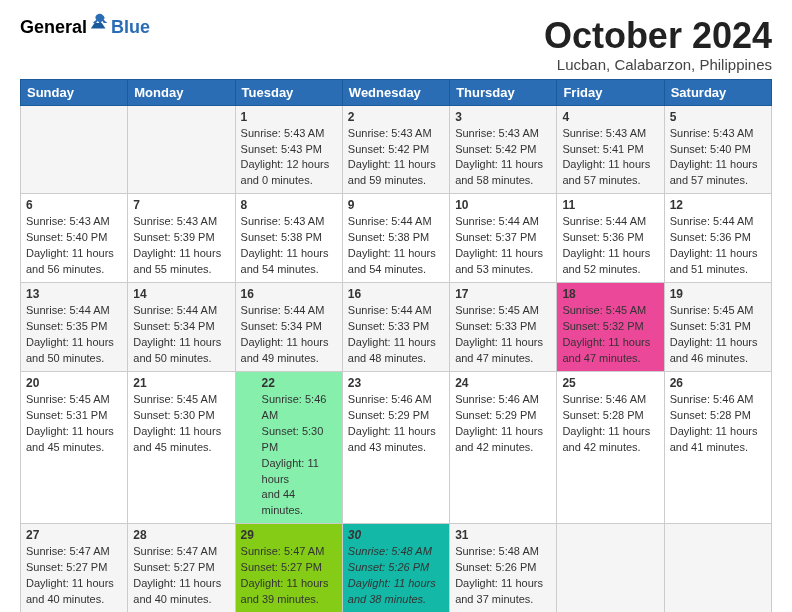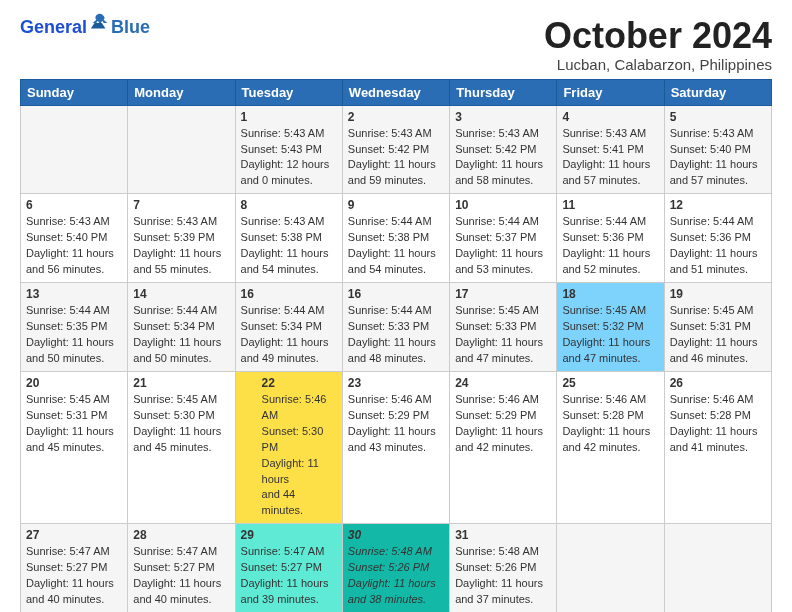--- a/index.html
+++ b/index.html
@@ -25,21 +25,21 @@
       flex-direction: column;
       align-items: flex-start;
     }
     .logo-text {
       display: flex;
       align-items: center;
     }
     .logo-general {
       font-size: 18px;
       font-weight: bold;
-      color: #1d4ed8;
+      color: #000000;
     }
     .logo-blue {
       font-size: 18px;
       font-weight: bold;
       color: #2a6db5;
     }
     .logo-bird {
       margin-left: 2px;
       margin-top: -4px;
     }
@@ -259,21 +259,21 @@
 Daylight: 11 hours
 and 48 minutes.</div>
           </td>
           <td style="background: rgb(245, 245, 245);">
             <span class="day-number">17</span>
             <div class="day-info" style="white-space: pre-line;">Sunrise: 5:45 AM
 Sunset: 5:33 PM
 Daylight: 11 hours
 and 47 minutes.</div>
           </td>
-          <td style="background: #7dd3fc;">
+          <td style="background: #ec4899;">
             <span class="day-number">18</span>
             <div class="day-info" style="white-space: pre-line;">Sunrise: 5:45 AM
 Sunset: 5:32 PM
 Daylight: 11 hours
 and 47 minutes.</div>
           </td>
           <td style="background: rgb(245, 245, 245);">
             <span class="day-number">19</span>
             <div class="day-info" style="white-space: pre-line;">Sunrise: 5:45 AM
 Sunset: 5:31 PM
@@ -289,21 +289,21 @@
 Daylight: 11 hours
 and 45 minutes.</div>
           </td>
           <td style="background: rgb(255, 255, 255);">
             <span class="day-number">21</span>
             <div class="day-info" style="white-space: pre-line;">Sunrise: 5:45 AM
 Sunset: 5:30 PM
 Daylight: 11 hours
 and 45 minutes.</div>
           </td>
-          <td style="background: #fde047; padding-left: 26px;">
+          <td style="background: #86efac; padding-left: 26px;">
             <span class="day-number">22</span>
             <div class="day-info" style="white-space: pre-line;">Sunrise: 5:46 AM
 Sunset: 5:30 PM
 Daylight: 11 hours
 and 44 minutes.</div>
           </td>
           <td style="background: rgb(255, 255, 255);">
             <span class="day-number">23</span>
             <div class="day-info" style="white-space: pre-line;">Sunrise: 5:46 AM
 Sunset: 5:29 PM
@@ -340,21 +340,21 @@
 Daylight: 11 hours
 and 40 minutes.</div>
           </td>
           <td style="background: rgb(245, 245, 245);">
             <span class="day-number">28</span>
             <div class="day-info" style="white-space: pre-line;">Sunrise: 5:47 AM
 Sunset: 5:27 PM
 Daylight: 11 hours
 and 40 minutes.</div>
           </td>
-          <td style="background: #5eead4;">
+          <td style="background: #84cc16;">
             <span class="day-number">29</span>
             <div class="day-info" style="white-space: pre-line;">Sunrise: 5:47 AM
 Sunset: 5:27 PM
 Daylight: 11 hours
 and 39 minutes.</div>
           </td>
           <td style="background: #14b8a6; font-style: italic;">
             <span class="day-number">30</span>
             <div class="day-info" style="white-space: pre-line;">Sunrise: 5:48 AM
 Sunset: 5:26 PM

